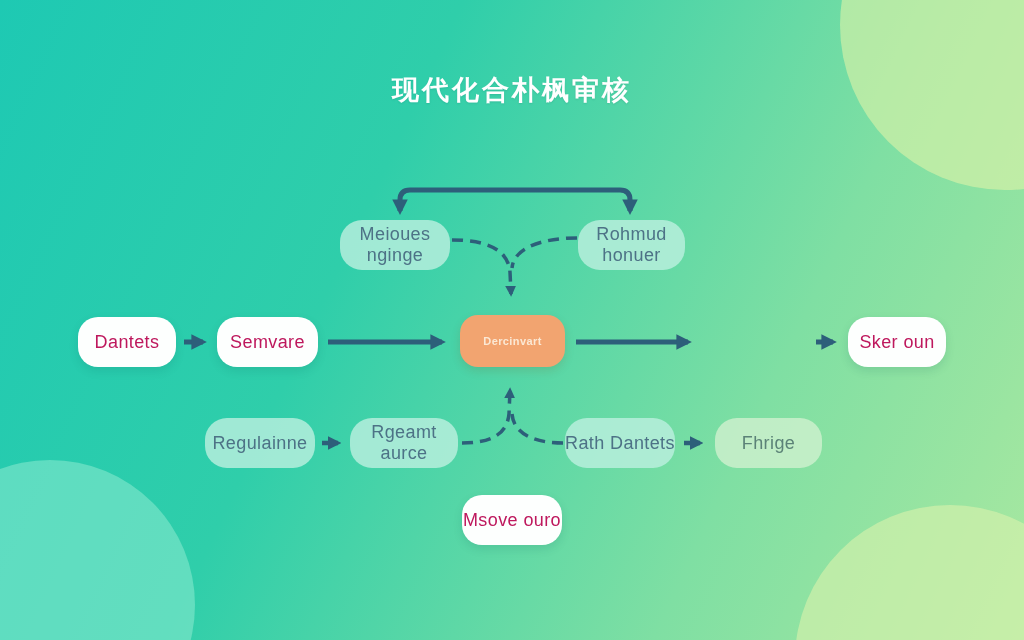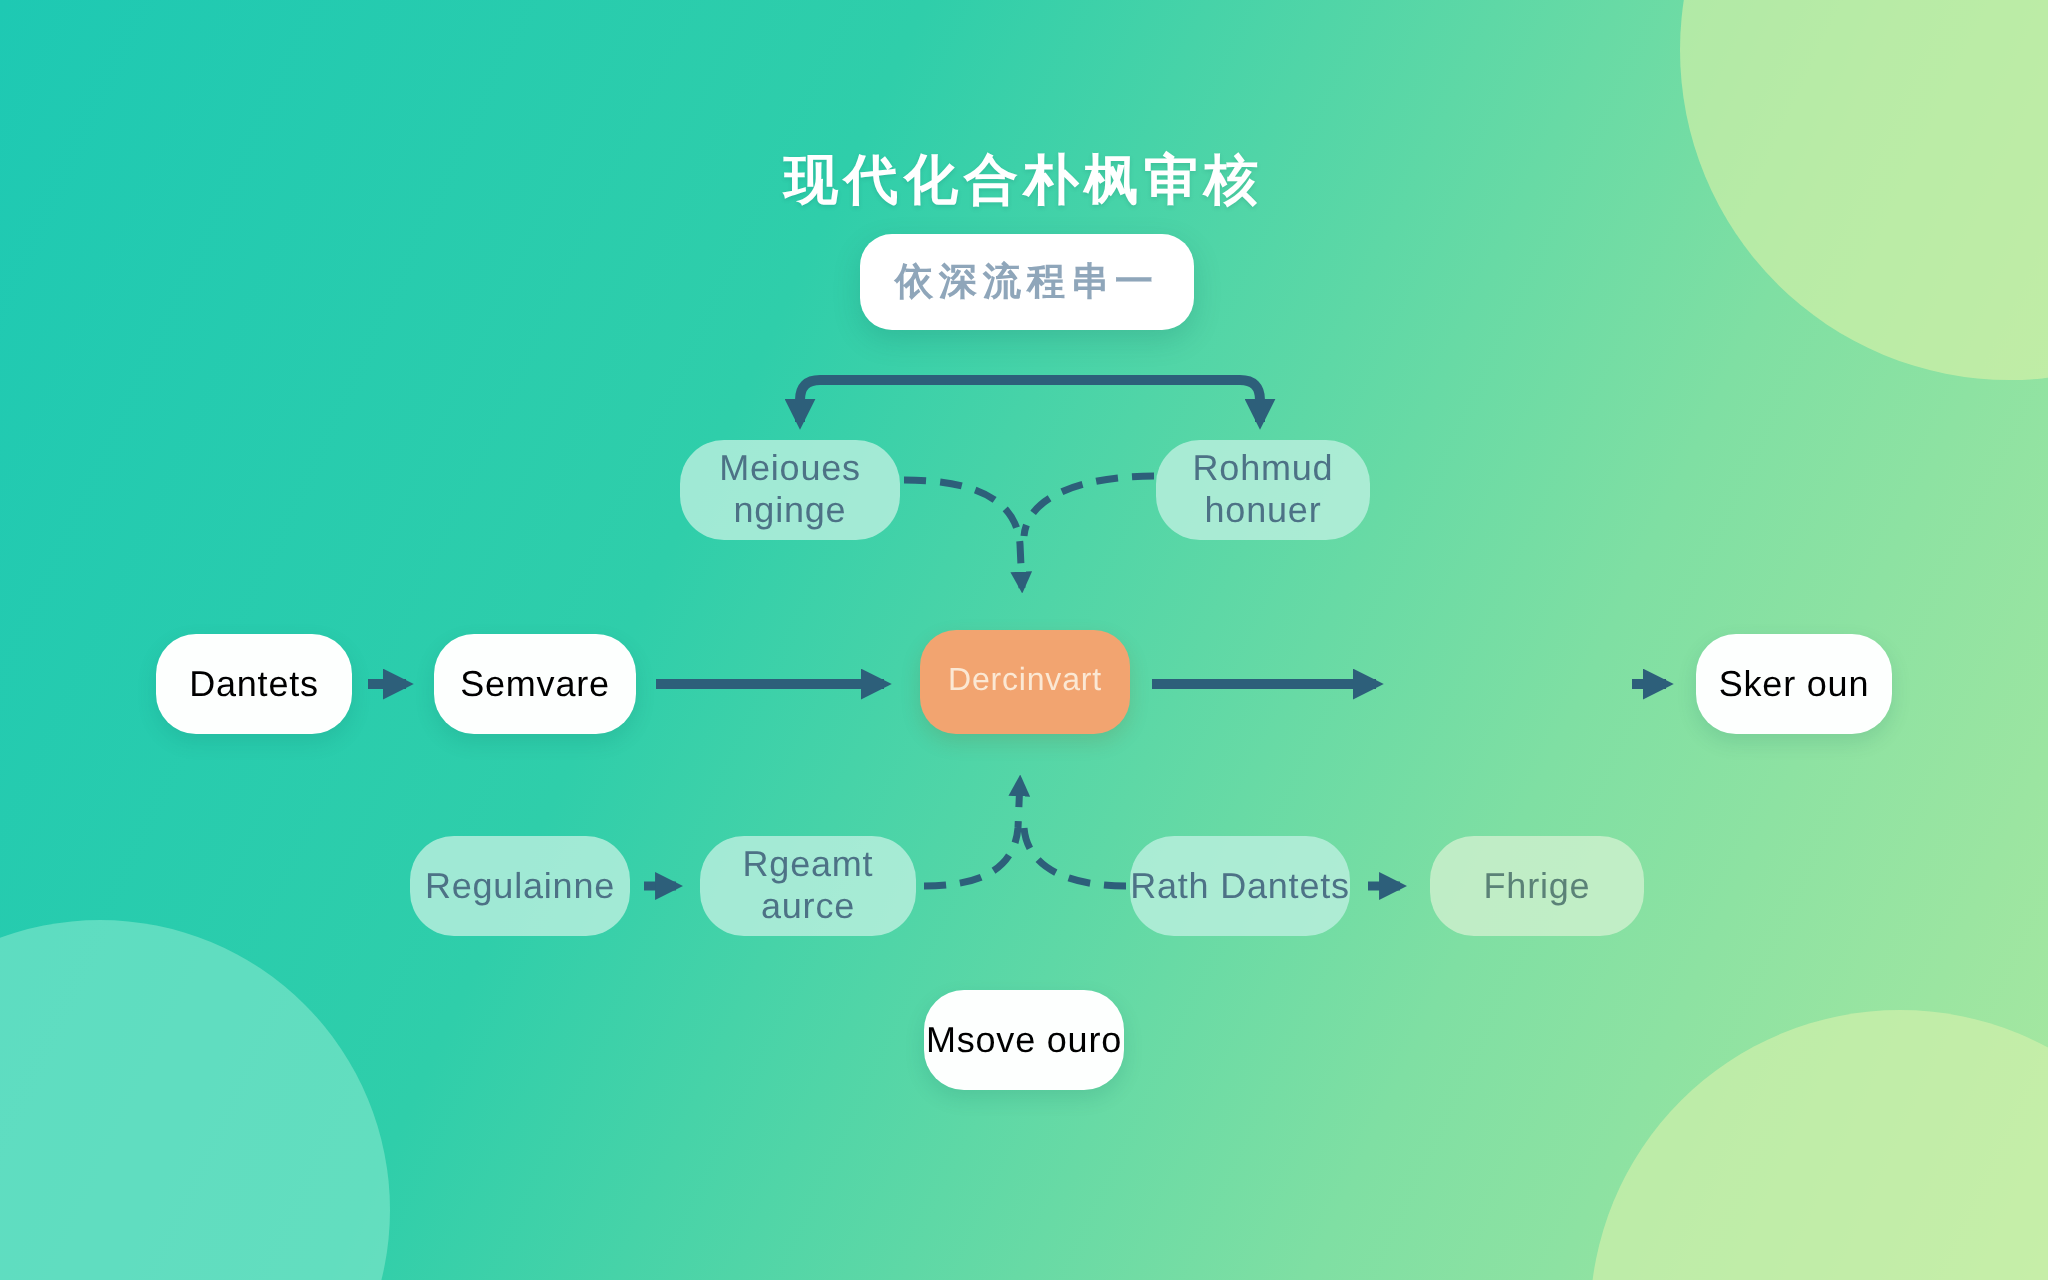--- a/index.html
+++ b/index.html
@@ -30,32 +30,33 @@
     color: #8fa6ba; font-size: 19px; letter-spacing: 3px; font-weight: bold;
   }
 
   svg.connectors { position: absolute; inset: 0; pointer-events: none; }
 
   .node {
     position: absolute; display: flex; align-items: center; justify-content: center;
     text-align: center; font-size: 18px; letter-spacing: 0.4px;
   }
   .node.white {
-    background: #fdfffe; border-radius: 20px; color: #000000;
+    background: #fdfffe; border-radius: 20px; color: #be185d;
     box-shadow: 0 4px 10px rgba(15,90,85,0.14);
   }
   .node.teal {
     background: rgba(189,240,224,0.80); border-radius: 22px; color: #4d7286;
   }
   .node.green {
     background: rgba(203,240,205,0.85); border-radius: 22px; color: #5b8277;
   }
   .node.orange {
-    background: #f2a470; border-radius: 18px; color: #fbe8d4; font-size: 16px;
+    background: #f2a470; border-radius: 18px; color: #fbe8d4; font-size: 11px;
     box-shadow: 0 4px 10px rgba(120,70,20,0.15);
+    font-weight: bold;
   }
 
   .n-upper-left  { left: 340px; top: 220px; width: 110px; height: 50px; }
   .n-upper-right { left: 578px; top: 220px; width: 107px; height: 50px; }
   .n-input-1     { left:  78px; top: 317px; width:  98px; height: 50px; }
   .n-input-2     { left: 217px; top: 317px; width: 101px; height: 50px; }
   .n-center      { left: 460px; top: 315px; width: 105px; height: 52px; }
   .n-output-1    { left: 707px; top: 317px; width: 101px; height: 50px; }
   .n-output-2    { left: 848px; top: 317px; width:  98px; height: 50px; }
   .n-lower-1     { left: 205px; top: 418px; width: 110px; height: 50px; }
@@ -68,23 +69,20 @@
 <body>
 
 <div class="canvas">
 
   <div class="blob blob-tr"></div>
   <div class="blob blob-bl"></div>
   <div class="blob blob-br"></div>
 
   <div class="title">现代化合朴枫审核</div>
 
-  <div class="process-box">
-    <span>依深流程串一</span>
-  </div>
 
   <svg class="connectors" width="1024" height="640" viewBox="0 0 1024 640">
     <defs>
       <marker id="ah" viewBox="0 0 10 10" refX="7.5" refY="5" markerWidth="3.1" markerHeight="3.1" orient="auto-start-reverse">
         <path d="M0 0 L10 5 L0 10 z" fill="#2d5f7a"></path>
       </marker>
     </defs>
 
     <path d="M 400 211 V 200 Q 400 190 410 190 H 620 Q 630 190 630 200 V 211" fill="none" stroke="#2d5f7a" stroke-width="5" marker-start="url(#ah)" marker-end="url(#ah)"></path>
 

